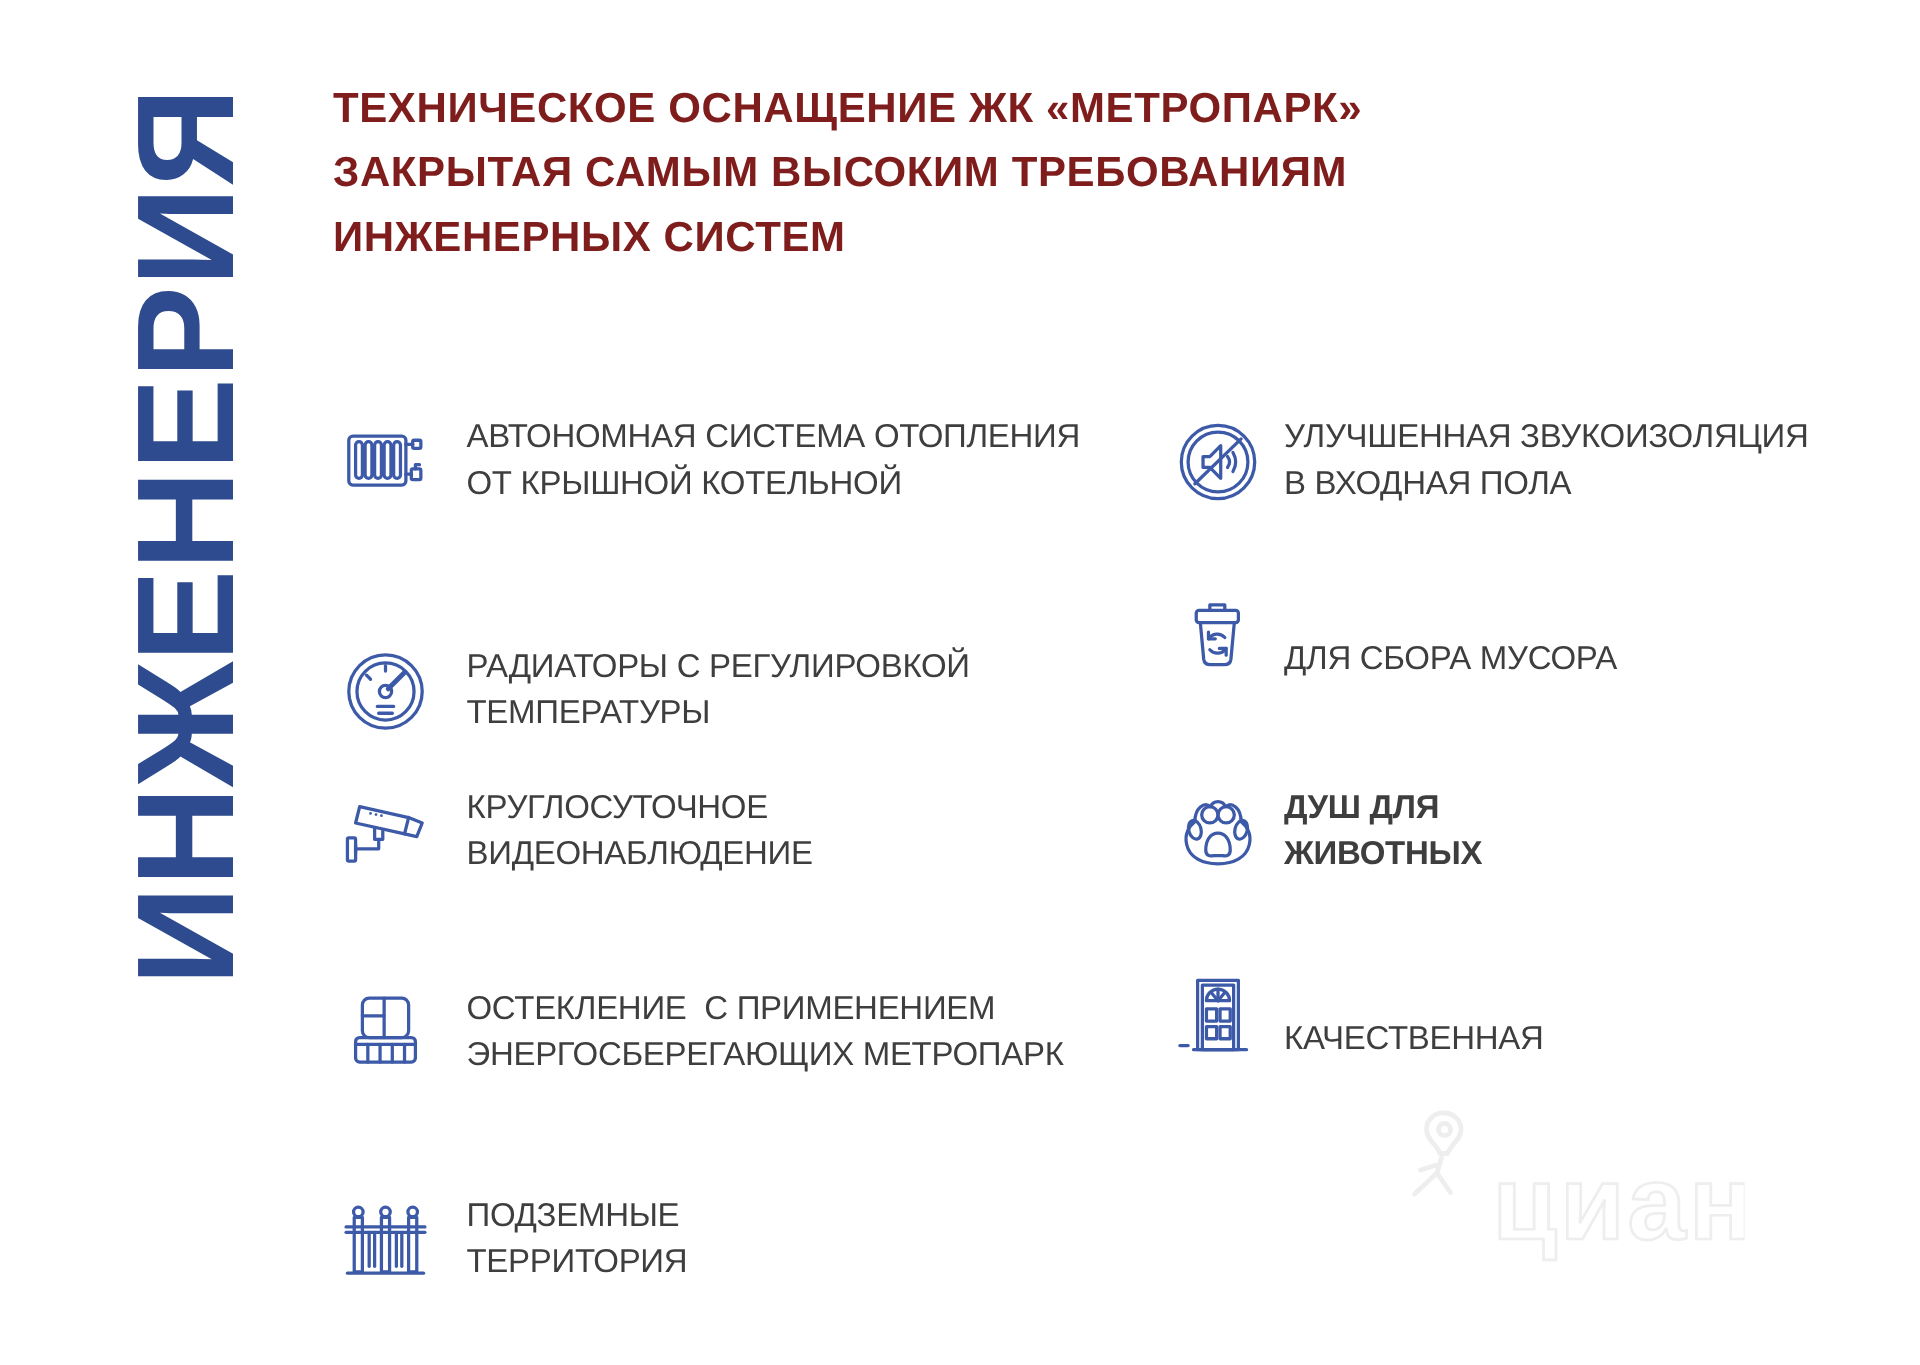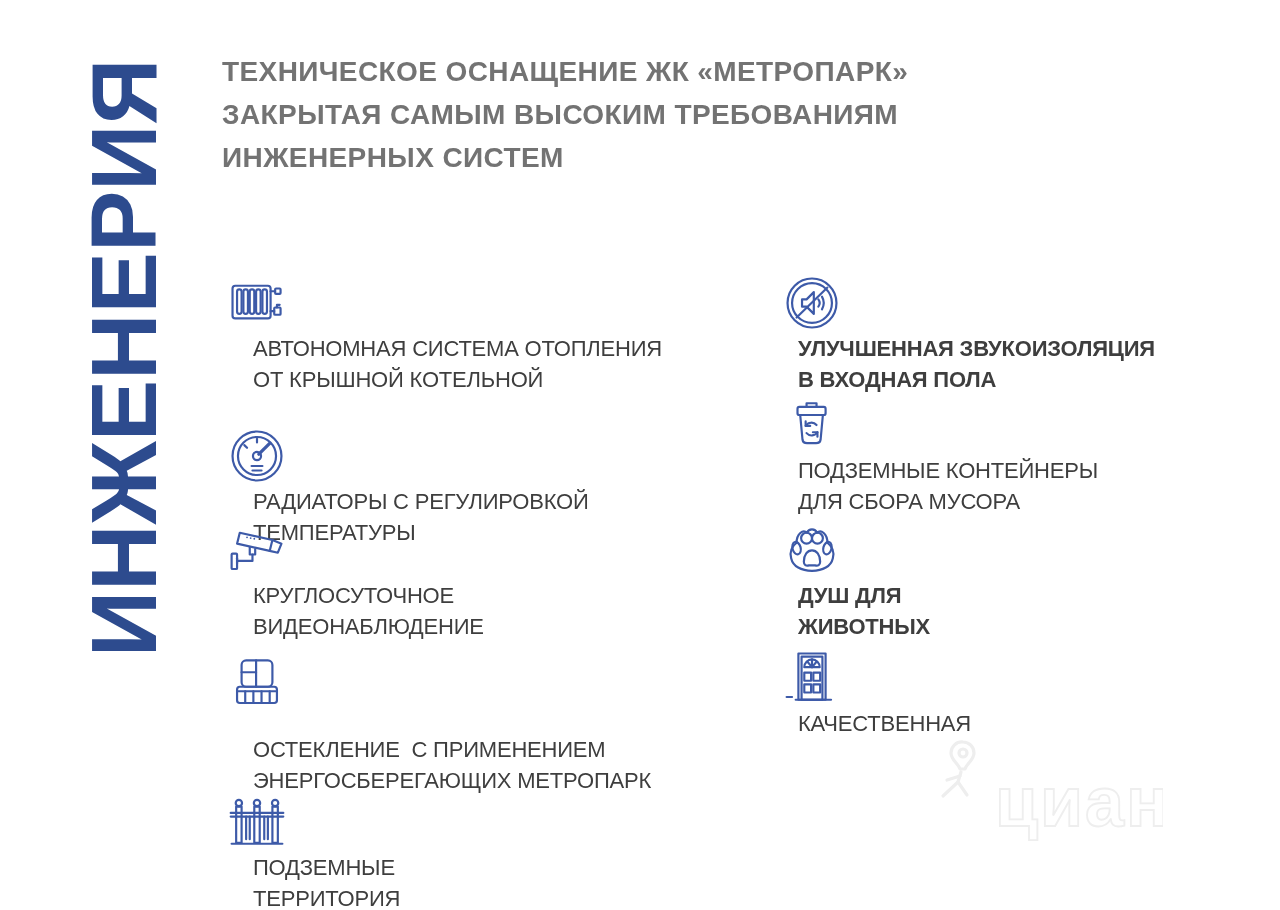--- a/index.html
+++ b/index.html
@@ -8,25 +8,25 @@
     font-family:"Liberation Sans", sans-serif;overflow:hidden;
   }
   .vertical-title{
     position:absolute;left:74px;top:657px;
     transform:rotate(-90deg);transform-origin:0 0;
     font-size:92px;font-weight:800;line-height:100px;
     color:#2d4b8e;letter-spacing:0px;white-space:nowrap;
   }
   .title{
     position:absolute;left:222px;top:50px;width:820px;
-    color:#737373;font-weight:800;font-size:28px;line-height:43px;
+    color:#7f1d1d;font-weight:800;font-size:28px;line-height:43px;
     letter-spacing:0.4px;
   }
   .feature{
-    position:absolute;display:flex;align-items:flex-start;flex-direction:column;
+    position:absolute;display:flex;align-items:flex-end;
   }
   .f-icon{width:58px;height:58px;flex:0 0 58px;}
   .f-icon svg{width:58px;height:58px;display:block;}
   .f-text{
     color:#3e3e3e;font-size:22px;line-height:31px;letter-spacing:-0.2px;
     padding-top:1px;
   }
   .f-text .f-line{white-space:pre;}
   .col-left .f-text{margin-left:25px;}
   .col-right .f-text{margin-left:15px;}
@@ -103,21 +103,21 @@
       <path class="stroke" d="M10 41 v6"></path>
       <rect class="stroke" x="4" y="36" width="6" height="17" rx="1"></rect>
     </svg>
   </div>
   <div class="f-text">
     <div class="f-line">КРУГЛОСУТОЧНОЕ</div>
     <div class="f-line">ВИДЕОНАБЛЮДЕНИЕ</div>
   </div>
 </div>
 
-<div class="feature col-left" style="left:228px;top:655px;gap:20px;">
+<div class="feature col-left" style="left:228px;top:655px;">
   <div class="f-icon">
     <svg viewBox="0 0 64 64">
       <rect class="stroke" x="15" y="6" width="34" height="29" rx="5"></rect>
       <line class="stroke" x1="31" y1="6" x2="31" y2="35"></line>
       <line class="stroke" x1="15" y1="19" x2="31" y2="19"></line>
       <rect class="stroke" x="10" y="35" width="44" height="18" rx="3"></rect>
       <line class="stroke" x1="10" y1="40" x2="54" y2="40"></line>
       <line class="stroke" x1="19" y1="40" x2="19" y2="53"></line>
       <line class="stroke" x1="28" y1="40" x2="28" y2="53"></line>
       <line class="stroke" x1="37" y1="40" x2="37" y2="53"></line>
@@ -147,21 +147,21 @@
       <line class="stroke" x1="44" y1="26" x2="44" y2="51"></line>
       <line class="stroke" x1="4" y1="56" x2="60" y2="56"></line>
     </svg>
   </div>
   <div class="f-text">
     <div class="f-line">ПОДЗЕМНЫЕ</div>
     <div class="f-line">ТЕРРИТОРИЯ</div>
   </div>
 </div>
 
-<div class="feature col-right" style="left:783px;top:274px;font-weight:bold;">
+<div class="feature col-right" style="left:783px;top:274px;">
   <div class="f-icon">
     <svg viewBox="0 0 64 64">
       <circle class="stroke" cx="32" cy="32" r="27"></circle>
       <circle class="stroke" cx="32" cy="32" r="22"></circle>
       <path class="stroke" d="M21 28h5l8-8v24l-8-8h-5z"></path>
       <path class="stroke" d="M39 28 q3 4 0 8"></path>
       <path class="stroke" d="M43 25 q4 7 0 14"></path>
       <line class="stroke" x1="15" y1="48" x2="49" y2="15"></line>
     </svg>
   </div>
@@ -177,21 +177,20 @@
       <path class="stroke" d="M26 12 v-4 h11 v4"></path>
       <rect class="stroke" x="16" y="12" width="31" height="9" rx="2"></rect>
       <path class="stroke" d="M19 21 l2.5 27 q0.5 4 5 4 h10 q4.5 0 5-4 L44 21"></path>
       <path class="stroke" d="M37 32 a7.5 7.5 0 0 0 -12 1"></path>
       <path class="stroke" d="M25 28 l0 5 5 0"></path>
       <path class="stroke" d="M26 41 a7.5 7.5 0 0 0 12 -1"></path>
       <path class="stroke" d="M38 45 l0 -5 -5 0"></path>
     </svg>
   </div>
   <div class="f-text">
-    <div class="f-line">ПОДЗЕМНЫЕ КОНТЕЙНЕРЫ</div>
     <div class="f-line">ДЛЯ СБОРА МУСОРА</div>
   </div>
 </div>
 
 <div class="feature col-right" style="left:783px;top:521px;font-weight:bold;">
   <div class="f-icon">
     <svg viewBox="0 0 64 64">
       <path class="stroke" d="M9 41 C7 33 11 27 15 24 C15 14 22 9 26.5 13 C28.5 8 35.5 8 37.5 13 C42 9 49 14 49 24 C53 27 57 33 55 41 C53 50 44 55 32 55 C20 55 11 50 9 41 Z"></path>
       <circle class="stroke" cx="26" cy="19" r="6"></circle>
       <circle class="stroke" cx="38" cy="19" r="6"></circle>

